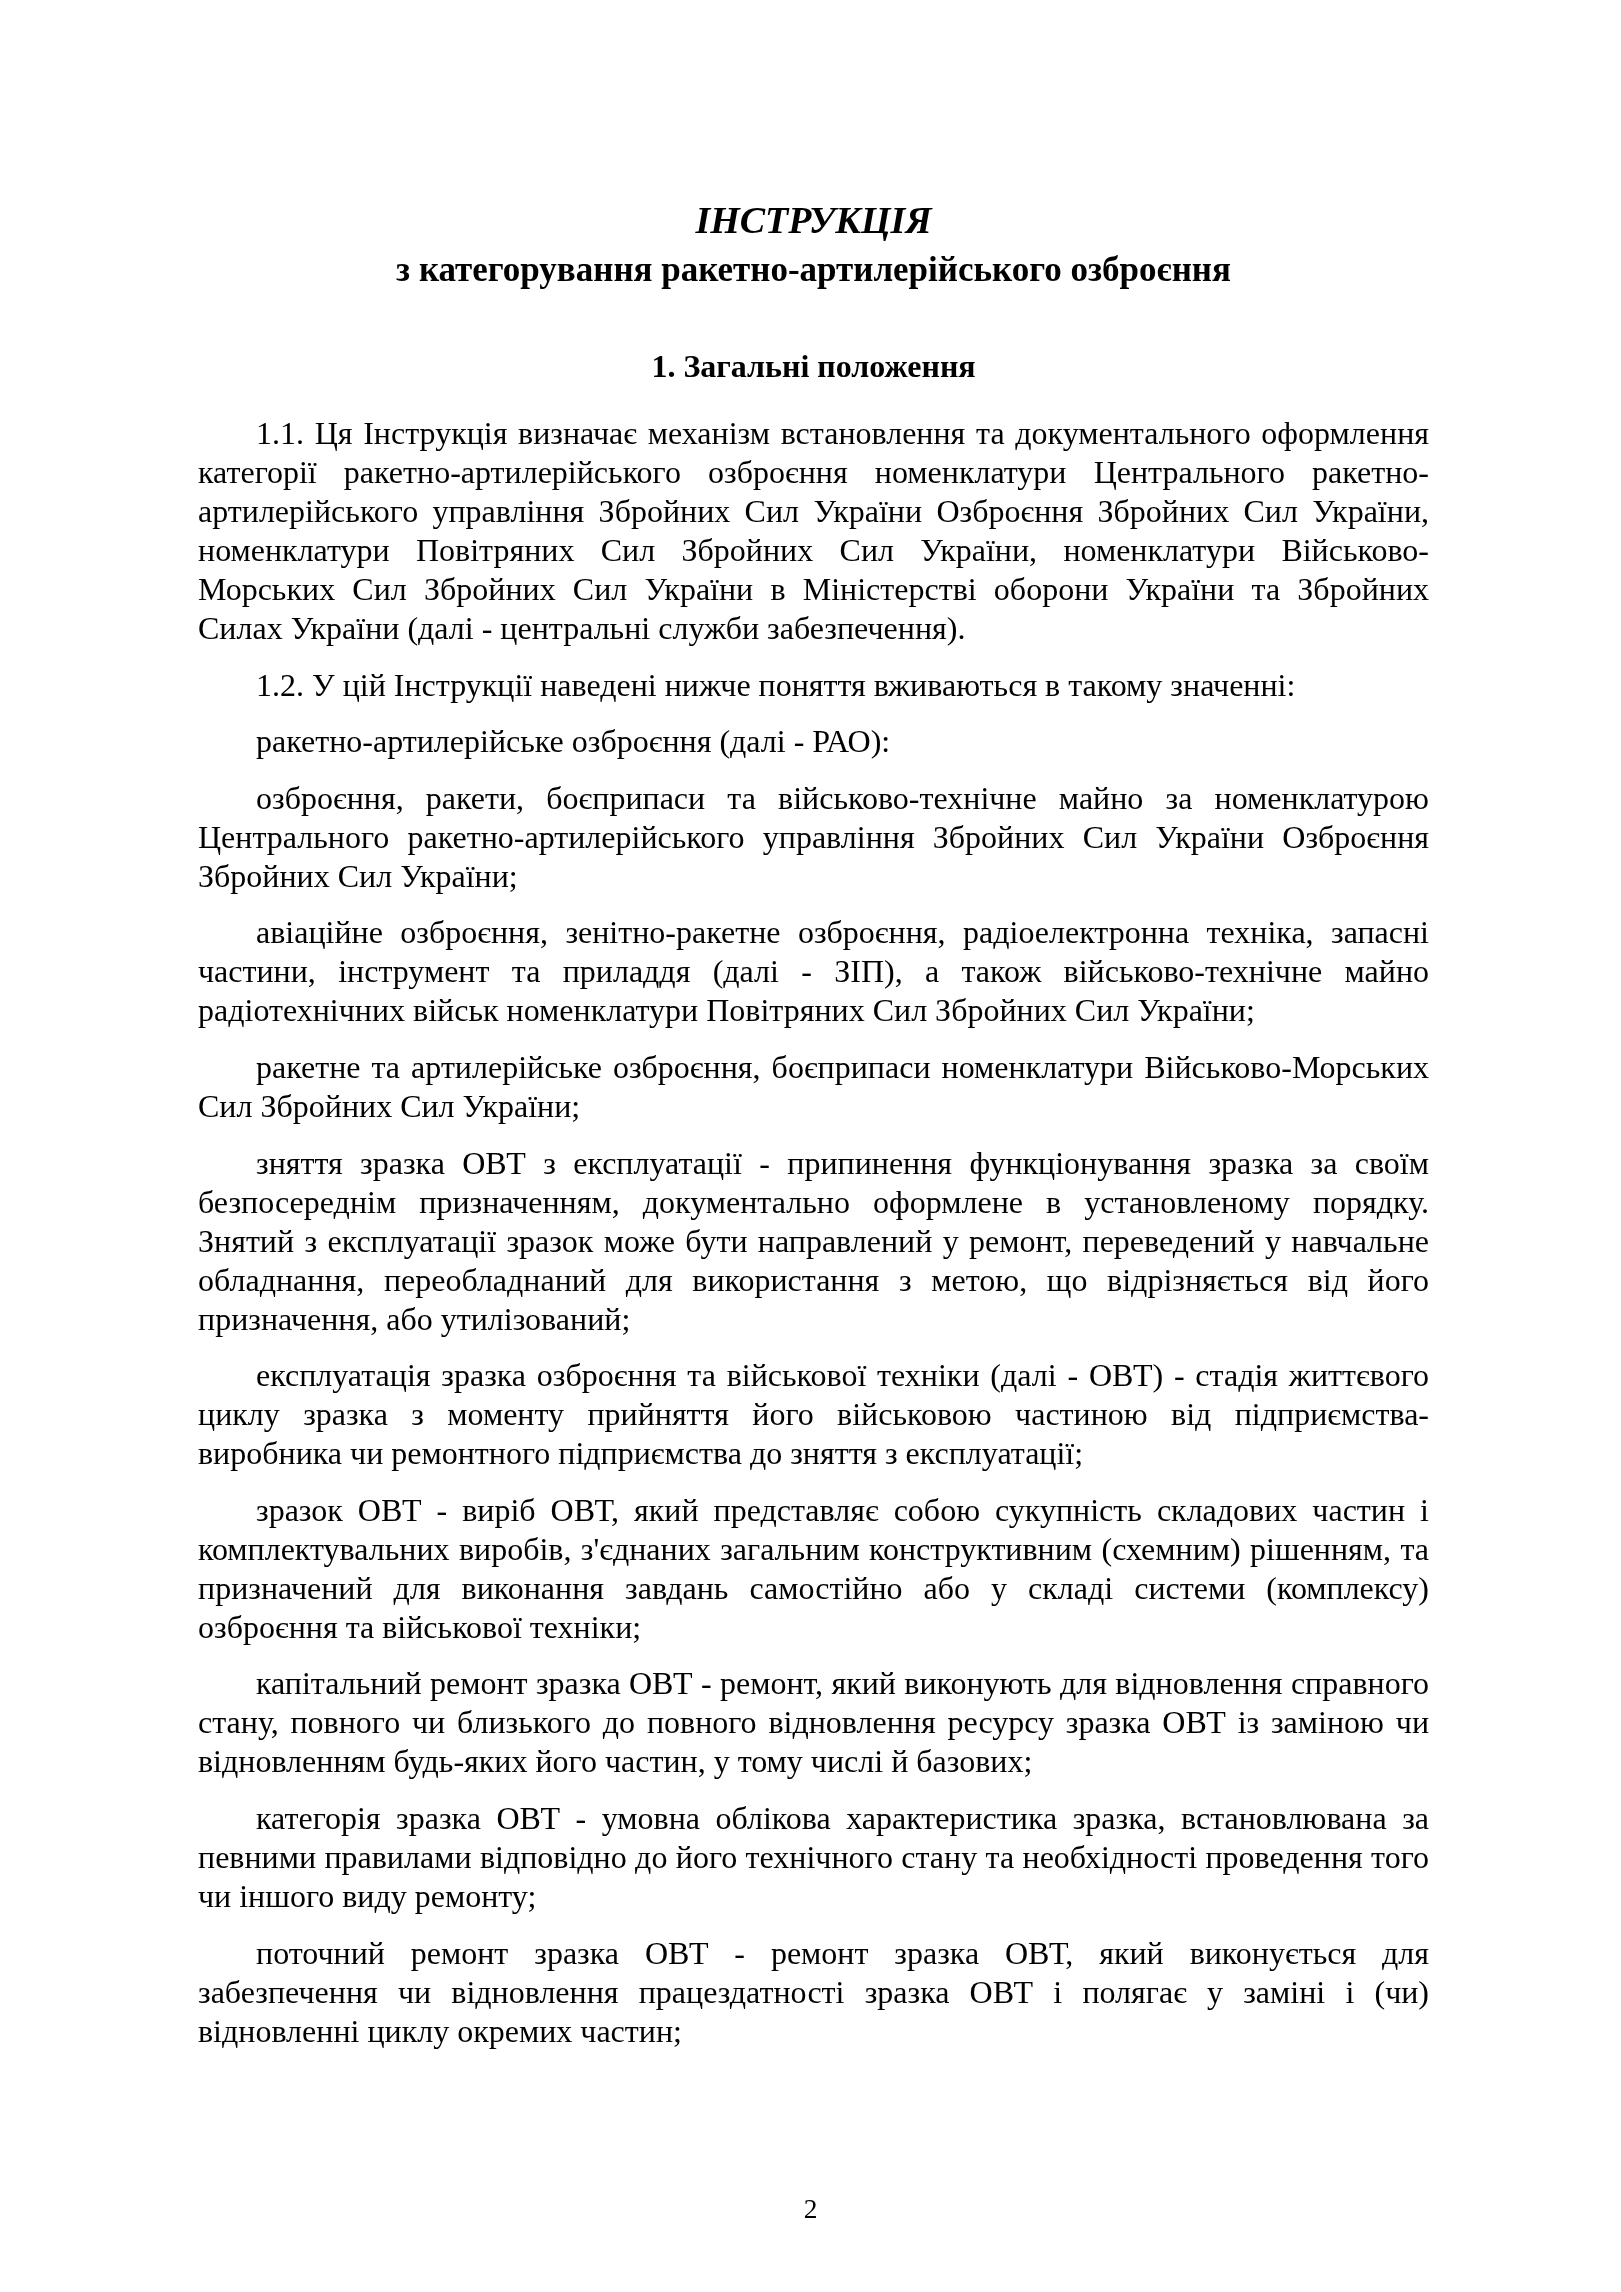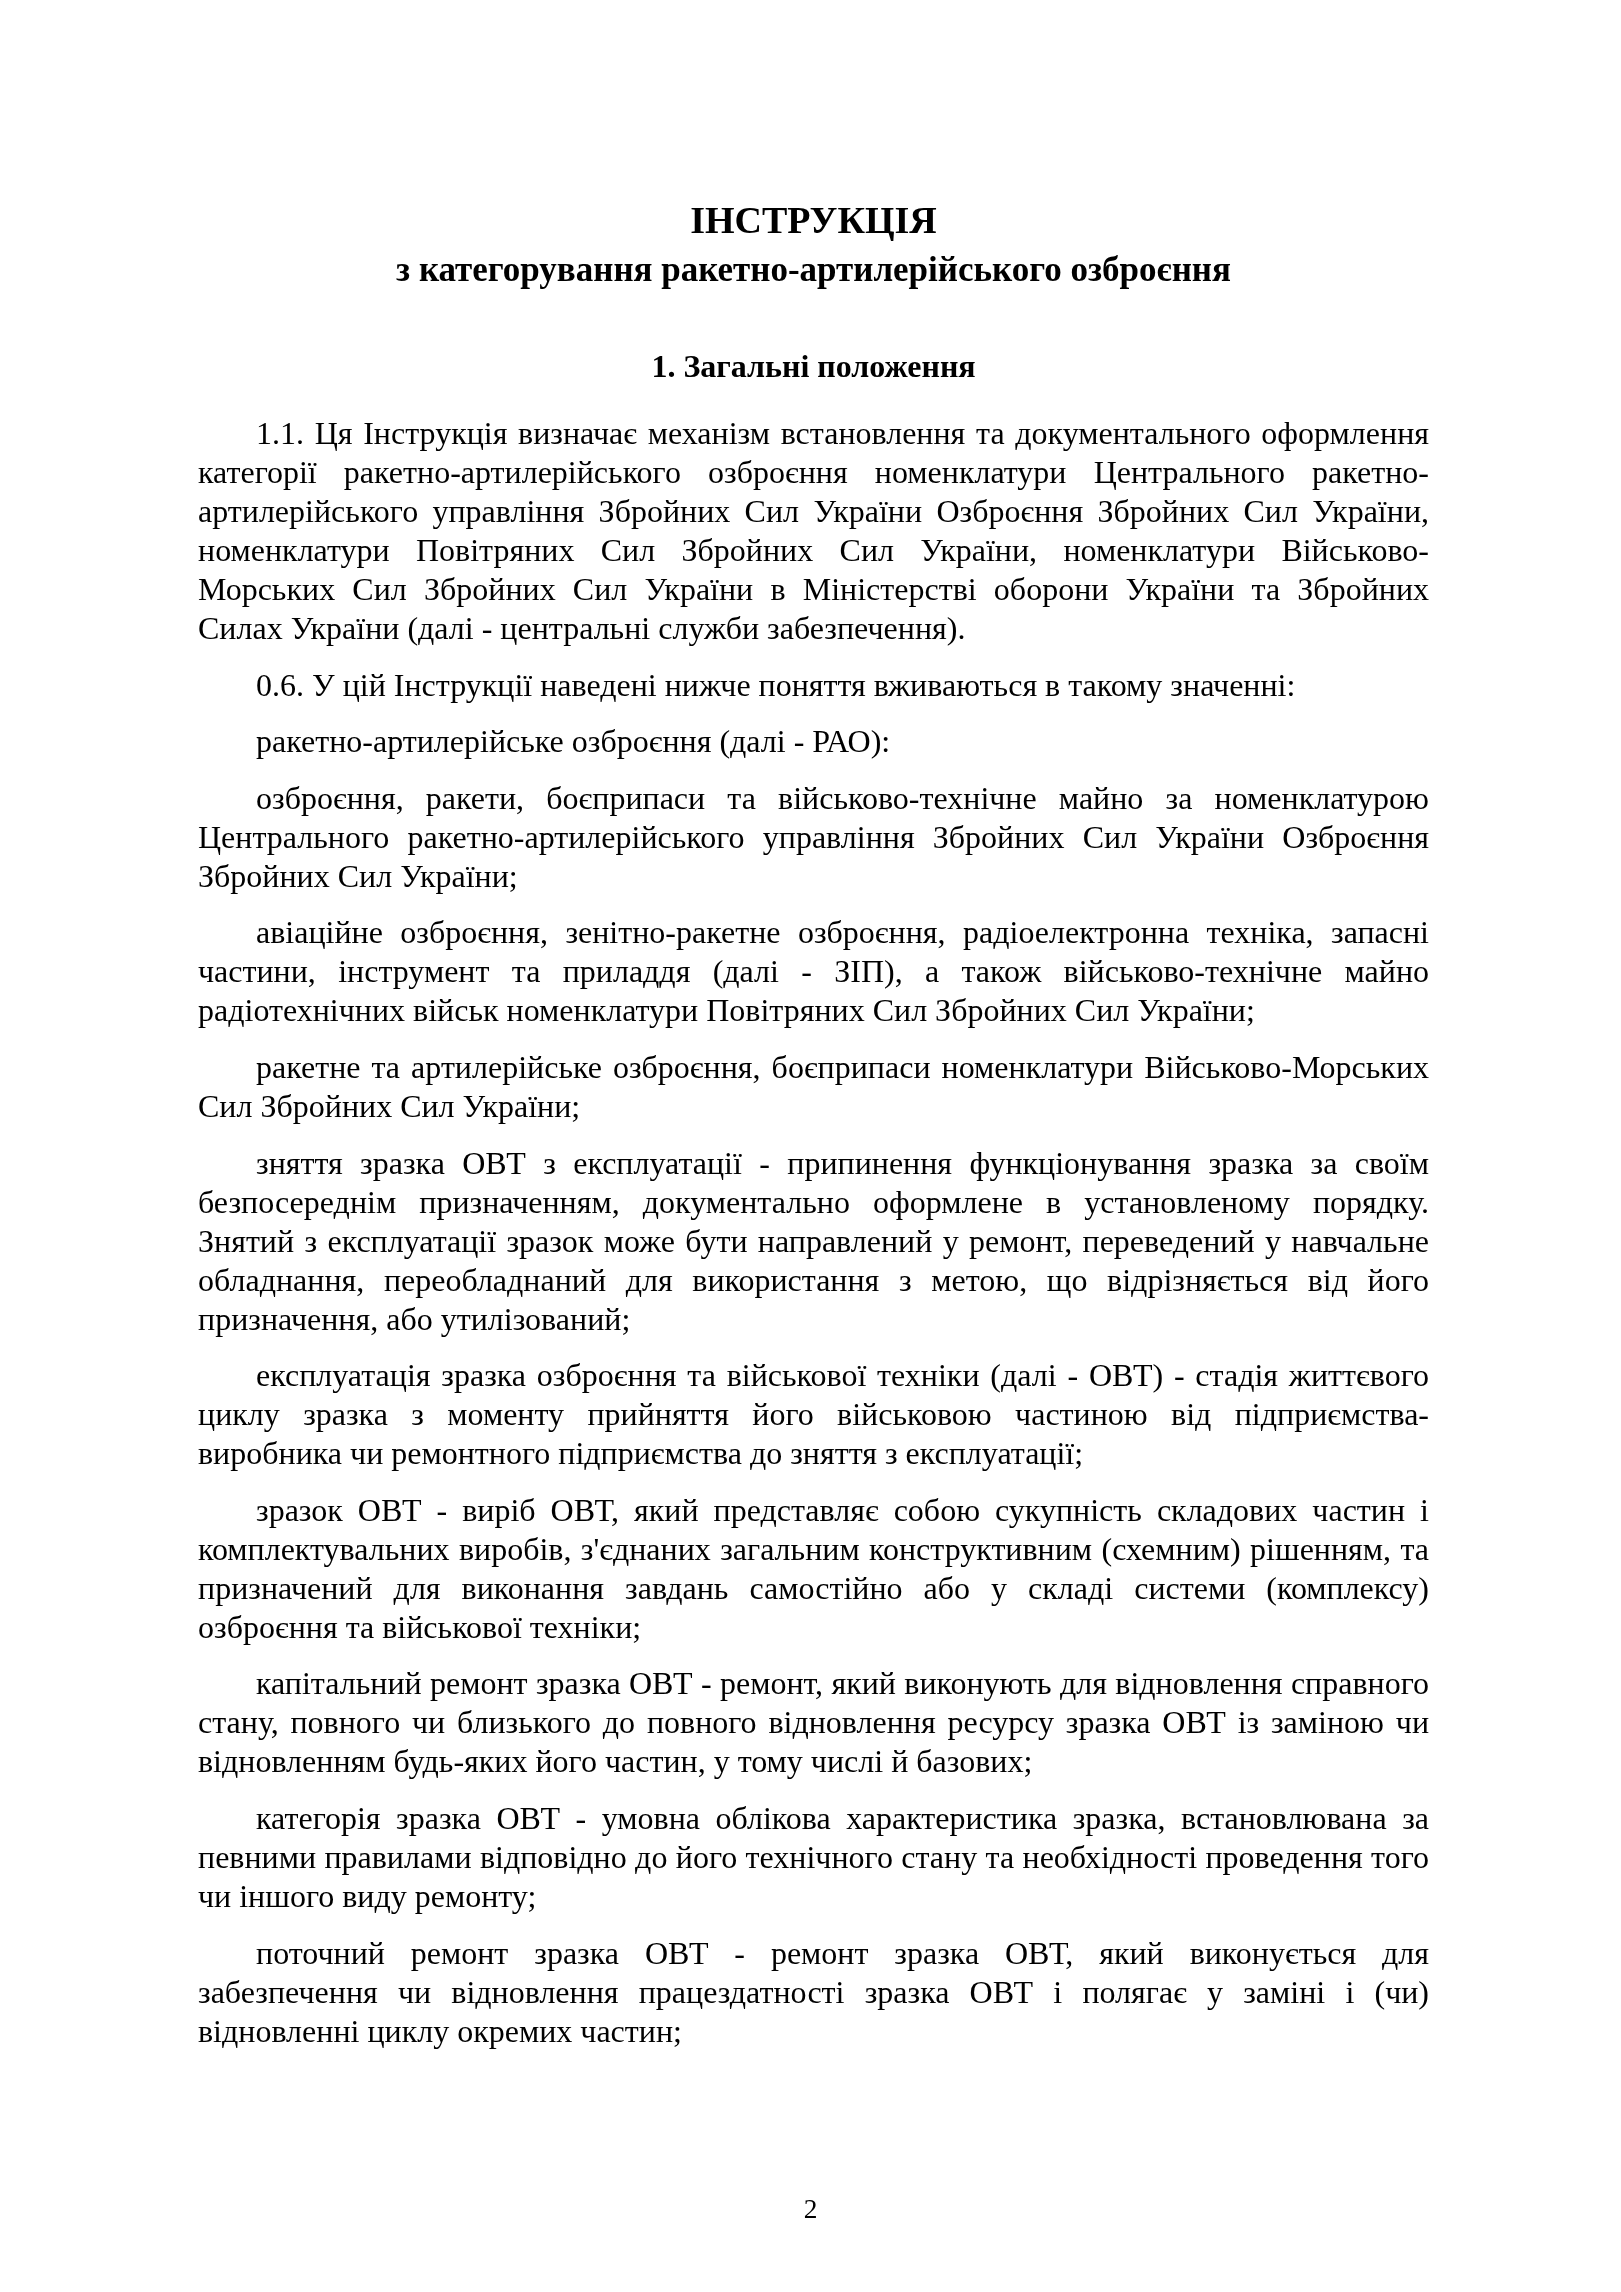--- a/index.html
+++ b/index.html
@@ -28,20 +28,21 @@
       left: 198px;
       top: 196px;
       width: 1231px;
     }
     .title {
       text-align: center;
       font-weight: bold;
       font-size: 38px;
       line-height: 49px;
       margin: 0;
+      font-style: italic;
     }
     .subtitle {
       text-align: center;
       font-weight: bold;
       font-size: 35px;
       line-height: 49px;
       margin: 0;
     }
     .section-heading {
       text-align: center;
@@ -71,21 +72,21 @@
 </head>
 <body>
 
 <div class="page">
   <div class="content">
     <h1 class="title">ІНСТРУКЦІЯ</h1>
     <h2 class="subtitle">з категорування ракетно-артилерійського озброєння</h2>
     <h3 class="section-heading">1. Загальні положення</h3>
 
     <p class="para">1.1. Ця Інструкція визначає механізм встановлення та документального оформлення категорії ракетно-артилерійського озброєння номенклатури Центрального ракетно-артилерійського управління Збройних Сил України Озброєння Збройних Сил України, номенклатури Повітряних Сил Збройних Сил України, номенклатури Військово-Морських Сил Збройних Сил України в Міністерстві оборони України та Збройних Силах України (далі - центральні служби забезпечення).</p>
-    <p class="para">0.6. У цій Інструкції наведені нижче поняття вживаються в такому значенні:</p>
+    <p class="para">1.2. У цій Інструкції наведені нижче поняття вживаються в такому значенні:</p>
     <p class="para">ракетно-артилерійське озброєння (далі - РАО):</p>
     <p class="para">озброєння, ракети, боєприпаси та військово-технічне майно за номенклатурою Центрального ракетно-артилерійського управління Збройних Сил України Озброєння Збройних Сил України;</p>
     <p class="para">авіаційне озброєння, зенітно-ракетне озброєння, радіоелектронна техніка, запасні частини, інструмент та приладдя (далі - ЗІП), а також військово-технічне майно радіотехнічних військ номенклатури Повітряних Сил Збройних Сил України;</p>
     <p class="para">ракетне та артилерійське озброєння, боєприпаси номенклатури Військово-Морських Сил Збройних Сил України;</p>
     <p class="para">зняття зразка ОВТ з експлуатації - припинення функціонування зразка за своїм безпосереднім призначенням, документально оформлене в установленому порядку. Знятий з експлуатації зразок може бути направлений у ремонт, переведений у навчальне обладнання, переобладнаний для використання з метою, що відрізняється від його призначення, або утилізований;</p>
     <p class="para">експлуатація зразка озброєння та військової техніки (далі - ОВТ) - стадія життєвого циклу зразка з моменту прийняття його військовою частиною від підприємства-виробника чи ремонтного підприємства до зняття з експлуатації;</p>
     <p class="para">зразок ОВТ - виріб ОВТ, який представляє собою сукупність складових частин і комплектувальних виробів, з'єднаних загальним конструктивним (схемним) рішенням, та призначений для виконання завдань самостійно або у складі системи (комплексу) озброєння та військової техніки;</p>
     <p class="para">капітальний ремонт зразка ОВТ - ремонт, який виконують для відновлення справного стану, повного чи близького до повного відновлення ресурсу зразка ОВТ із заміною чи відновленням будь-яких його частин, у тому числі й базових;</p>
     <p class="para">категорія зразка ОВТ - умовна облікова характеристика зразка, встановлювана за певними правилами відповідно до його технічного стану та необхідності проведення того чи іншого виду ремонту;</p>
     <p class="para">поточний ремонт зразка ОВТ - ремонт зразка ОВТ, який виконується для забезпечення чи відновлення працездатності зразка ОВТ і полягає у заміні і (чи) відновленні циклу окремих частин;</p>

